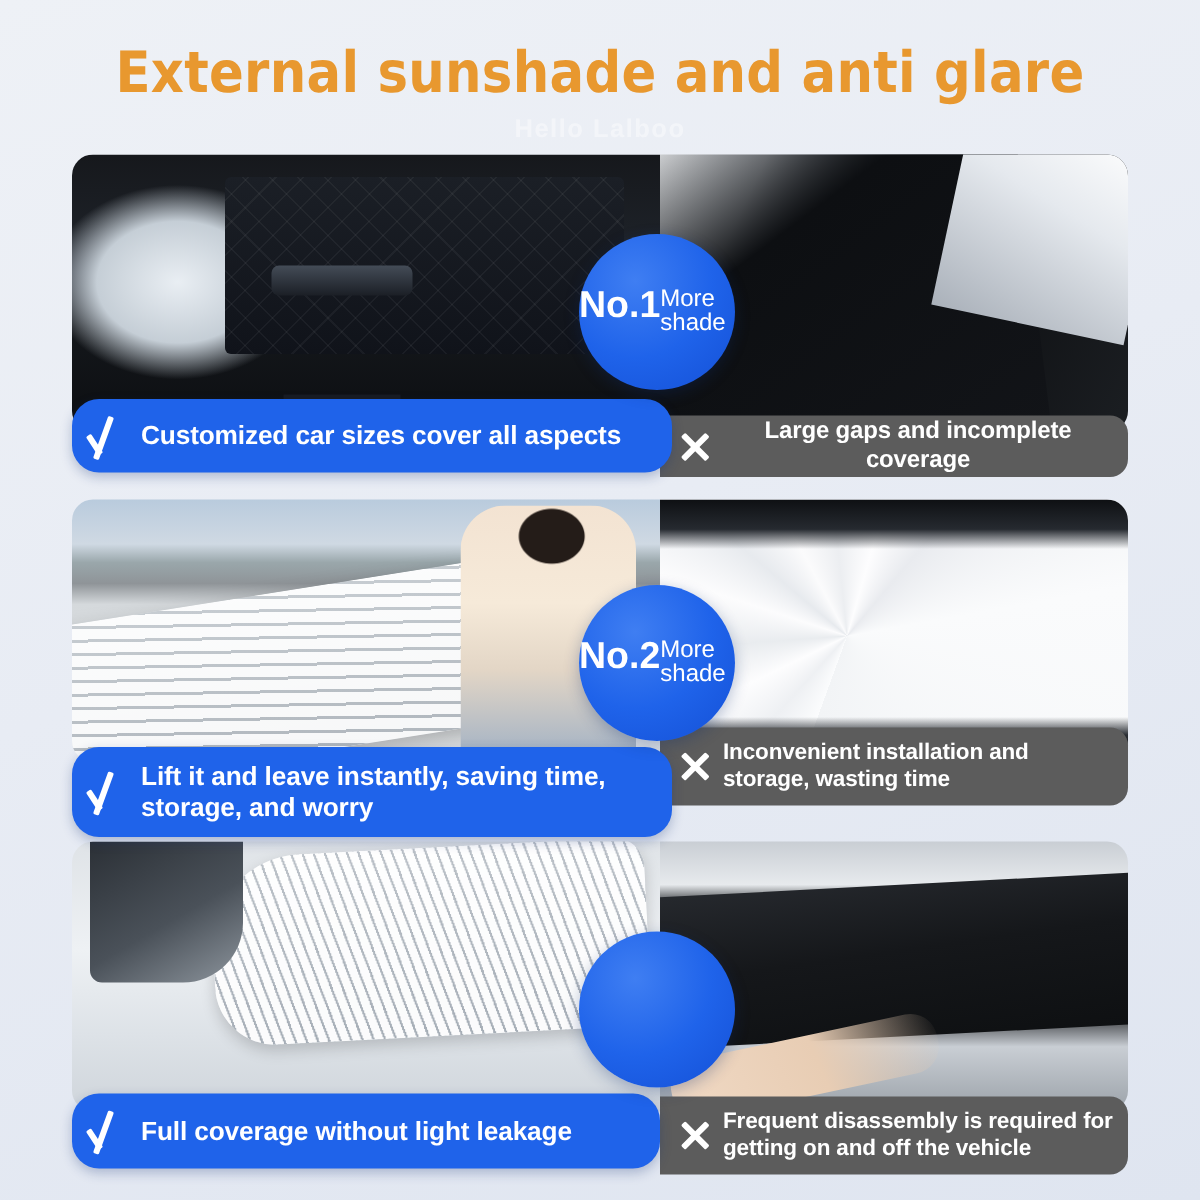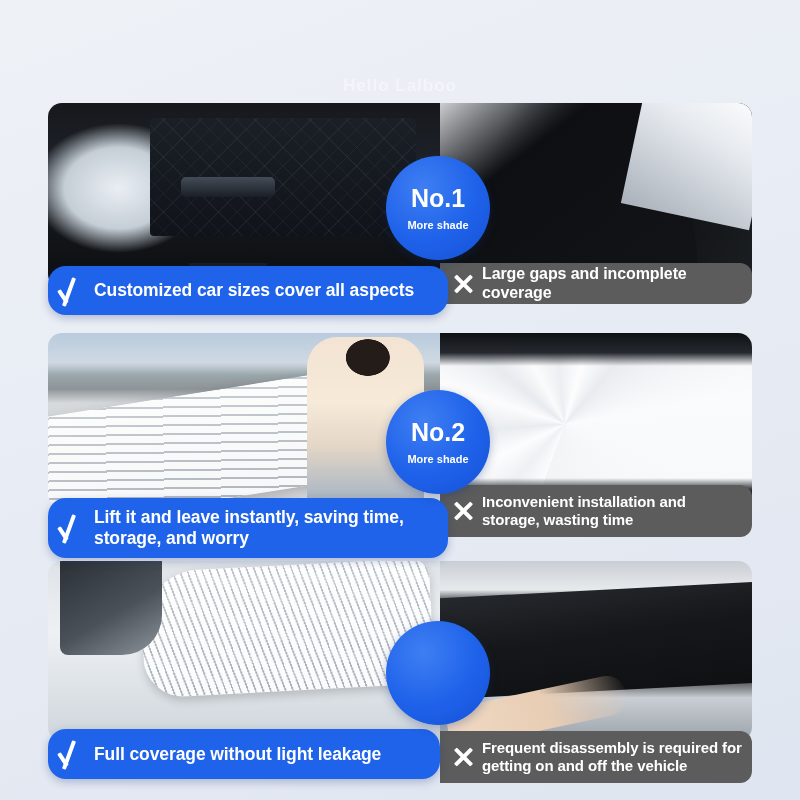--- a/index.html
+++ b/index.html
@@ -156,21 +156,21 @@
   }
   .row-1 .cap-good { top:163px; width:400px; height:49px; }
   .row-2 .cap-good { top:165px; width:400px; height:60px; }
   .row-3 .cap-good { top:168px; width:392px; height:50px; }
 
   .cap-bad {
     left:440px; background:#5c5c5c; color:#fff;
     border-radius:0 12px 12px 0;
     padding:0 10px 0 10px; z-index:3;
   }
-  .row-1 .cap-bad { top:160px; width:312px; height:41px; }
+  .row-1 .cap-bad { top:174px; width:312px; height:41px;text-align:center; }
   .row-2 .cap-bad { top:152px; width:312px; height:52px; }
   .row-3 .cap-bad { top:170px; width:312px; height:52px; }
 
   .tick {
     width:30px; height:32px; flex:0 0 30px; margin-right:8px; position:relative;
   }
   .tick::before, .tick::after{
     content:""; position:absolute; background:#fff; border-radius:1px;
   }
   .tick::before{ left:5px; top:14px; width:4px; height:15px; transform:rotate(-33deg); }
@@ -185,33 +185,34 @@
   .cross::after { transform:rotate(-45deg); }
 
   .cap-text { font-size:17.5px; font-weight:bold; line-height:1.18; letter-spacing:-.1px; }
   .cap-bad .cap-text { font-size:15px; }
   .row-1 .cap-bad .cap-text { font-size:16px; }
 
   
   .badge {
     position:absolute; width:104px; height:104px; border-radius:50%;
     background:radial-gradient(circle at 36% 30%, #3f7ef2 0%, #1f63ea 52%, #1450d6 100%);
-    display:flex; flex-direction:column; align-items:center; justify-content:center;
+    display:flex; flex-direction:row; align-items:center; justify-content:center;
     color:#fff; z-index:6; box-shadow:0 3px 10px rgba(15,45,110,.3);
   }
   .row-1 .badge { left:386px; top:53px; }
   .row-2 .badge { left:386px; top:57px; }
   .row-3 .badge { left:386px; top:60px; }
   .badge-no   { font-size:25px; font-weight:bold; line-height:1; margin-bottom:9px; }
-  .badge-sub  { font-size:11px; font-weight:bold; line-height:1; }
+  .badge-sub  { font-size:16px; font-weight:normal; line-height:1; }
 </style>
 </head>
 <body>
 
 <div class="header">
+  <div class="title">External sunshade and anti glare</div>
   <div class="watermark">Hello Lalboo</div>
 </div>
 
 <div class="row row-1">
   <div class="panel left ph-r1l"></div>
   <div class="panel right ph-r1r"></div>
 
   <div class="cap cap-bad">
     <span class="cross"></span>
     <span class="cap-text">Large gaps and incomplete coverage</span>

